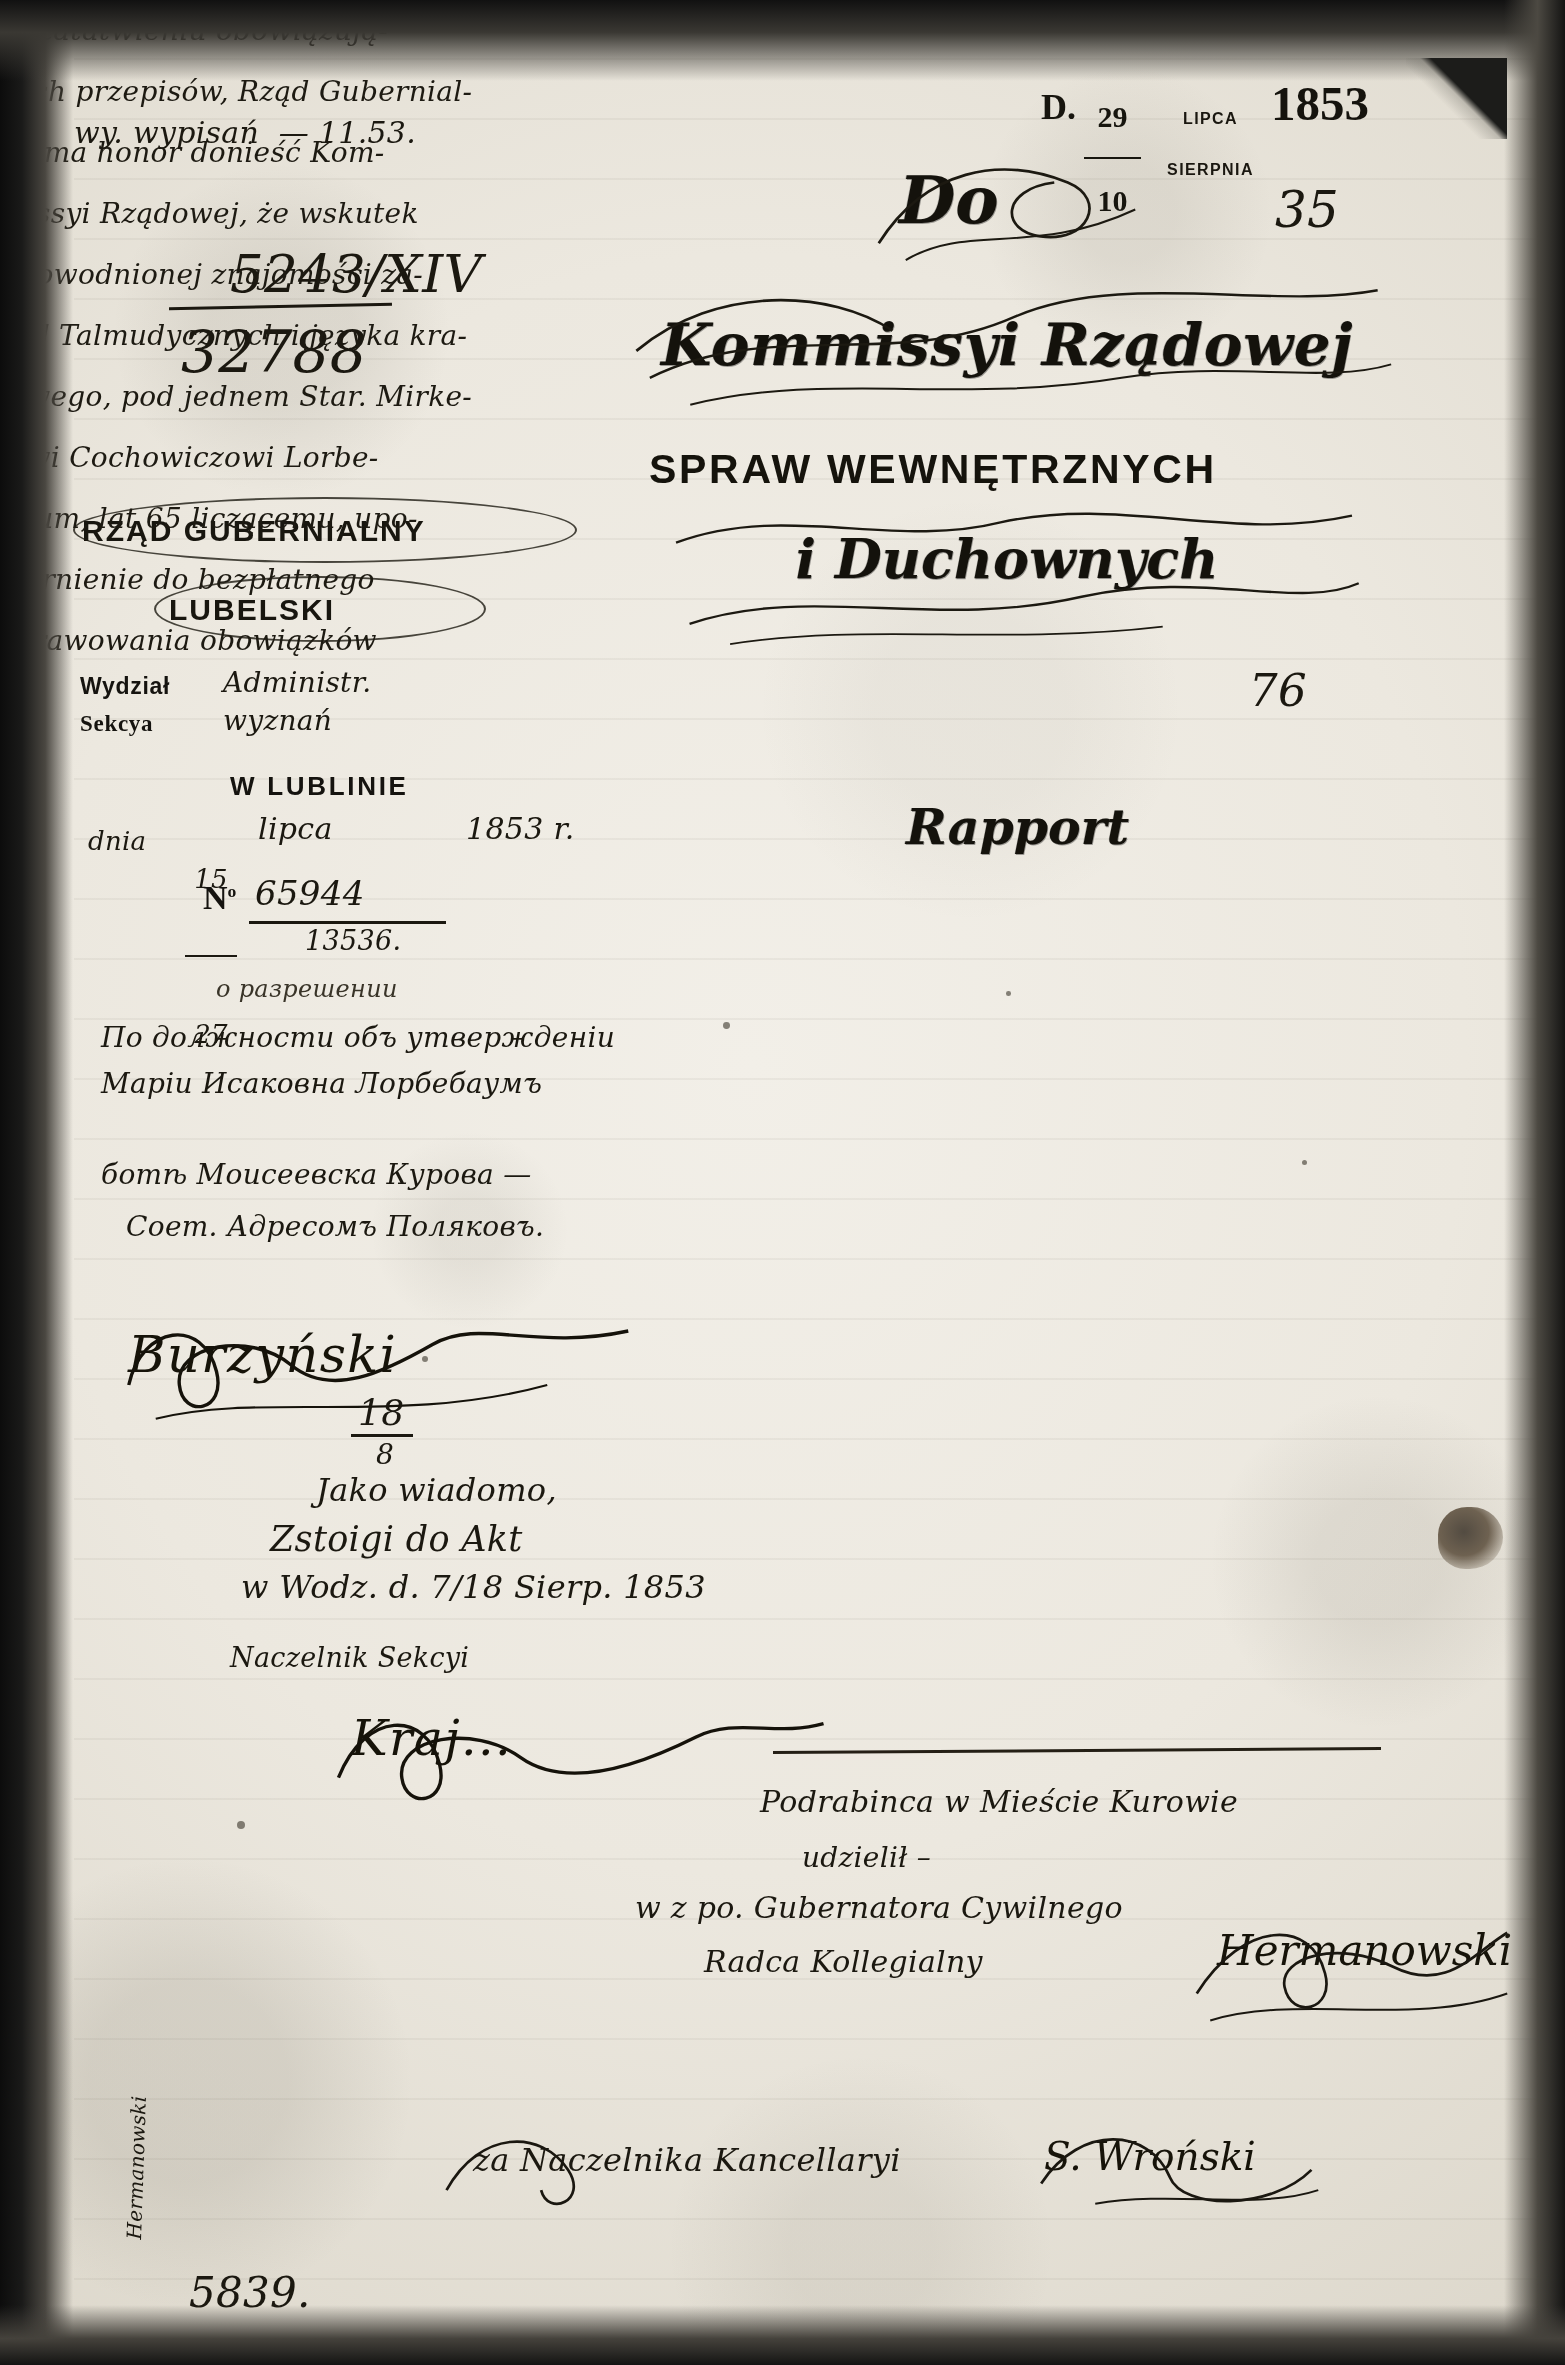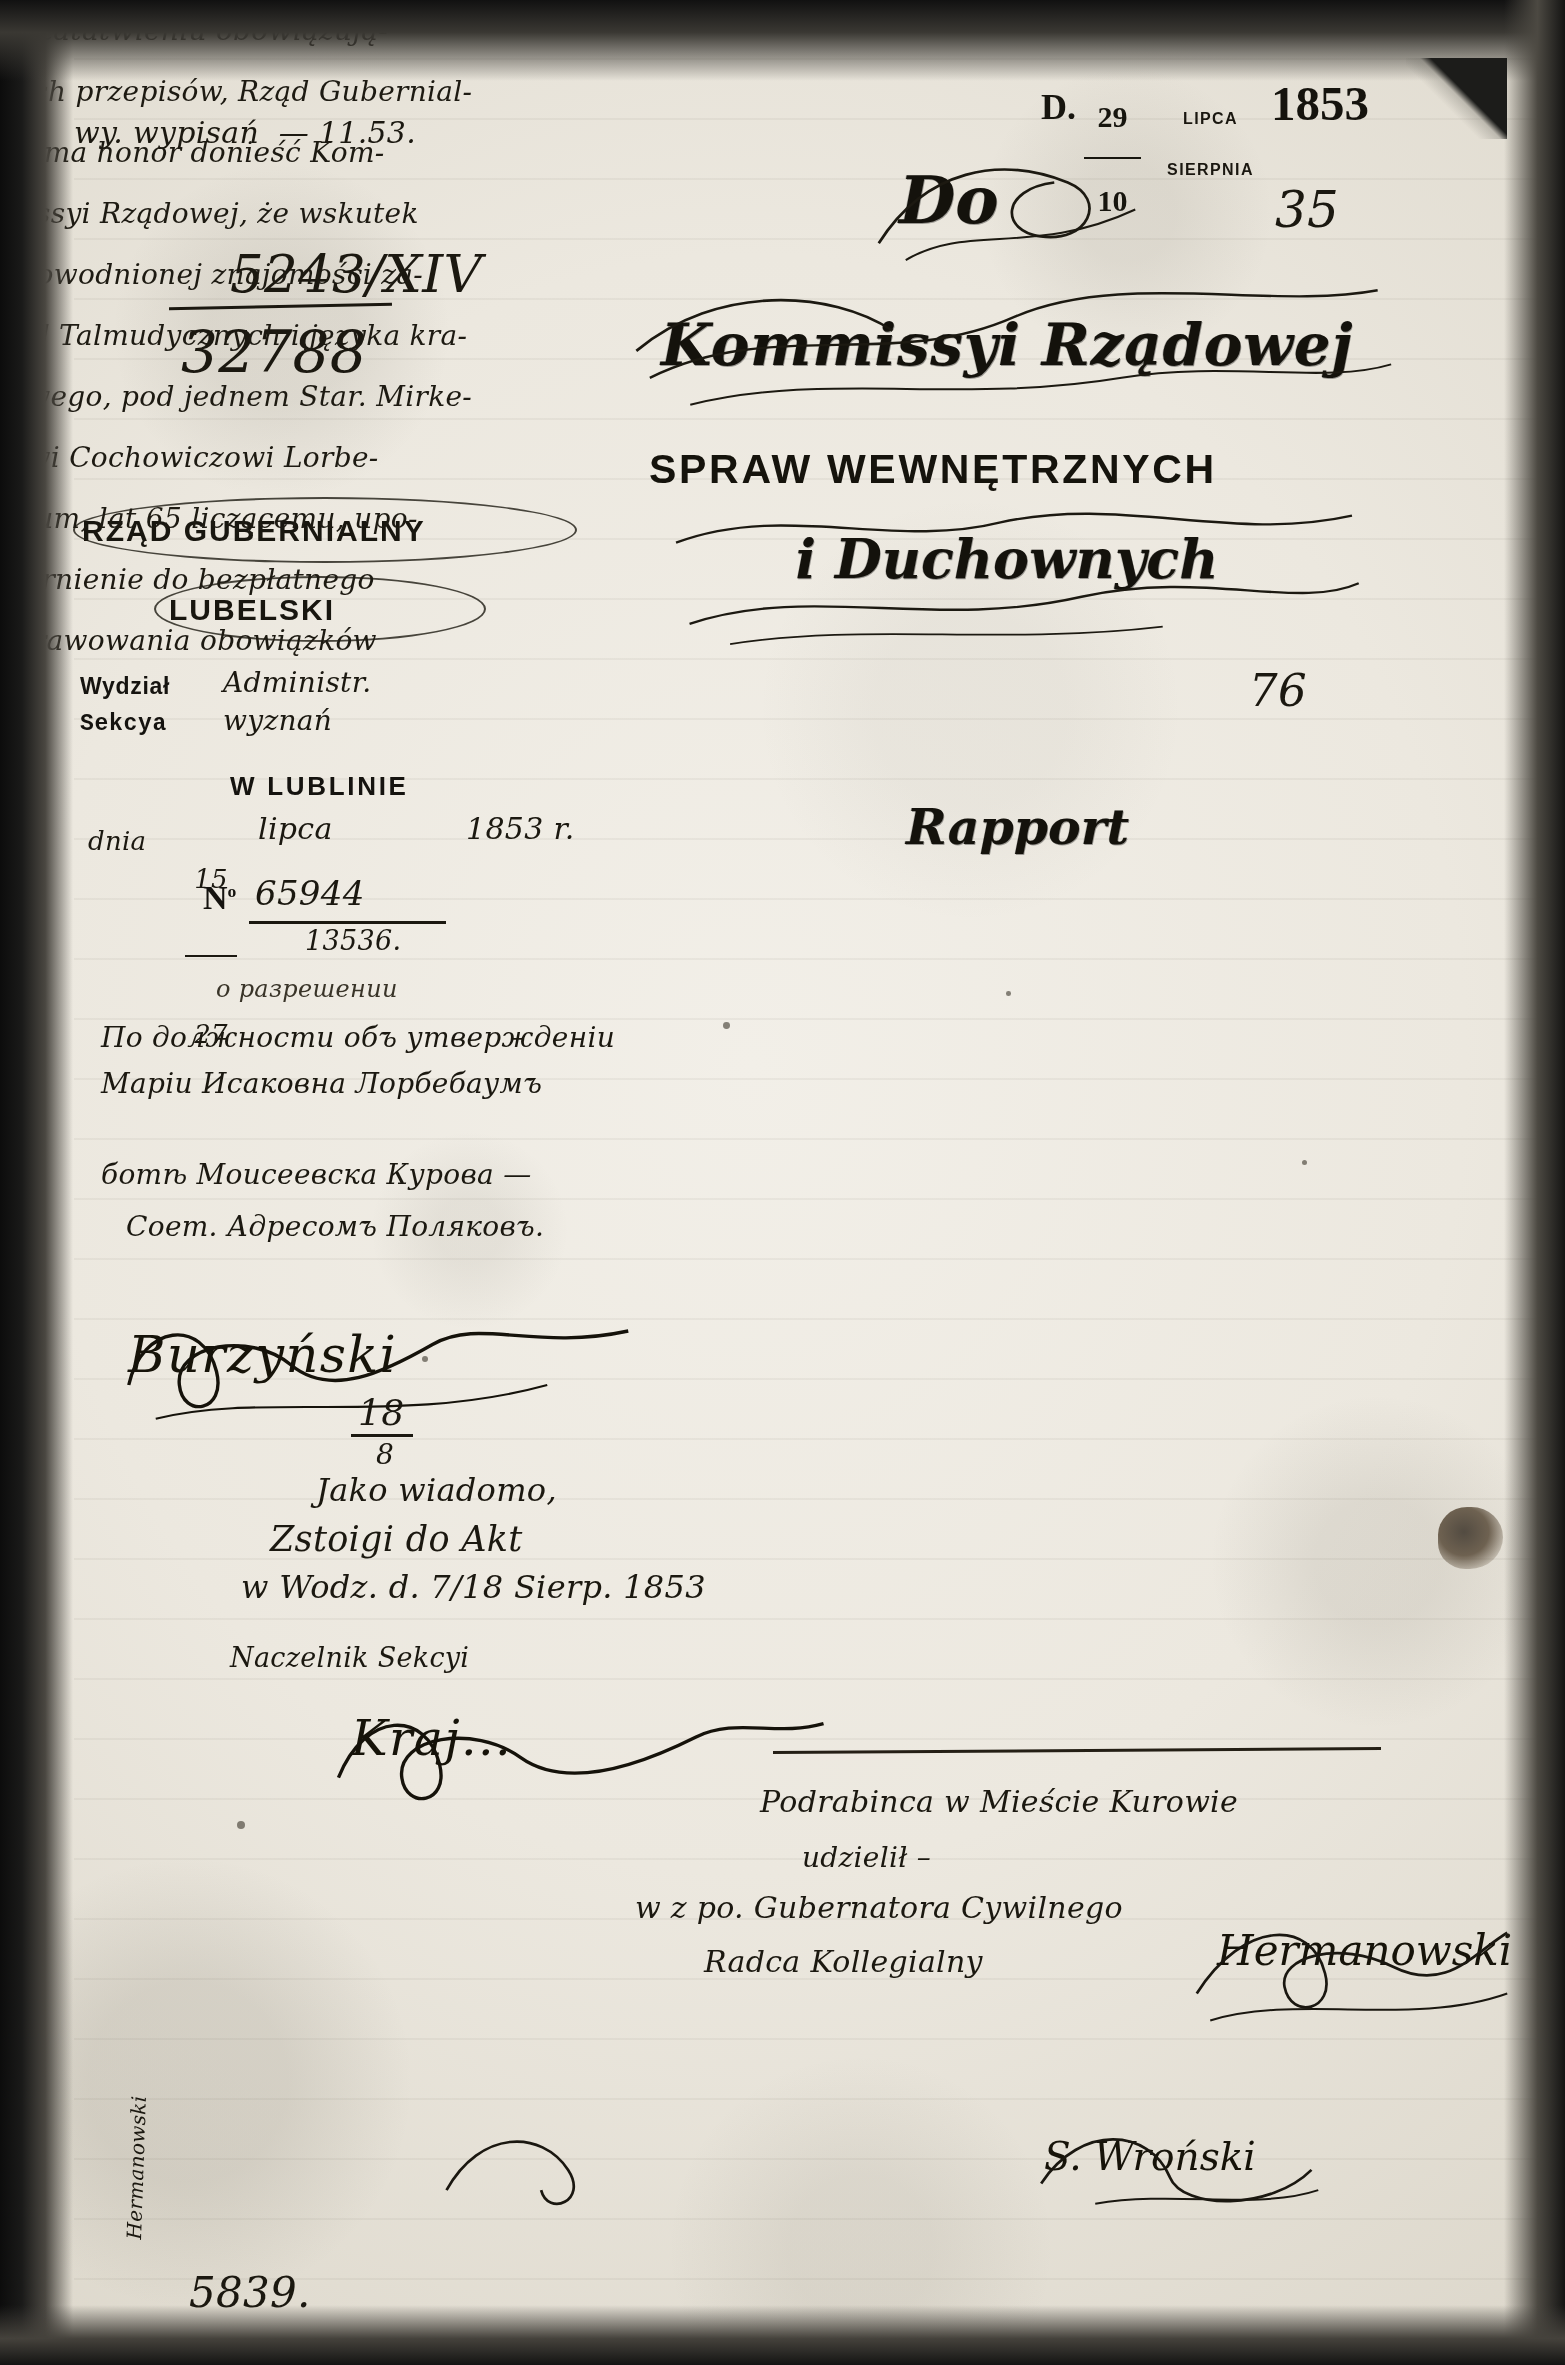--- a/index.html
+++ b/index.html
@@ -141,21 +141,21 @@
   #office-1 { left: 82px; top: 514px; font-size: 30px; }
   #office-2 { left: 169px; top: 593px; font-size: 30px; }
   .oval {
     position: absolute;
     border: 2px solid #1d1a12;
     border-radius: 50%;
     opacity: 0.8;
   }
 
   #wydzial-label { left: 80px; top: 673px; font-size: 23px; font-family: "Liberation Sans", sans-serif; font-weight: 700; letter-spacing: 0.7px;}
-  #sekcya-label { left: 80px; top: 711px; font-size: 23px; font-family: Liberation Mono, monospace; font-weight: 700; letter-spacing: 0.7px;}
+  #sekcya-label { left: 80px; top: 711px; font-size: 23px; font-family: Liberation Serif, serif; font-weight: 700; letter-spacing: 0.7px;}
   #wydzial-val { left: 223px; top: 666px; font-size: 28px; }
   #sekcya-val { left: 223px; top: 704px; font-size: 28px; }
 
   #wlublinie { left: 230px; top: 771px; font-size: 26px; font-family: "Liberation Sans", sans-serif; font-weight: 700; letter-spacing: 2.7px; }
 
   #dnia-label { left: 88px; top: 826px; font-size: 26px; }
   #date-frac { left: 182px; top: 804px; width: 58px; text-align: center; font-size: 26px; }
   #date-frac .bar { height: 2px; background: #1b1810; margin: 1.4px 2.7px; }
   #date-month { left: 258px; top: 811px; font-size: 30px; }
   #date-year { left: 466px; top: 811px; font-size: 30px; }
@@ -378,20 +378,21 @@
   <div class="ink hand" id="ann-1">Jako wiadomo,</div>
   <div class="ink hand" id="ann-2">Zstoigi do Akt</div>
   <div class="ink hand" id="ann-3">w Wodz. d. 7/18 Sierp. 1853</div>
   <div class="ink hand" id="ann-4">Naczelnik Sekcyi</div>
 
   <div class="ink sig" id="sig-2">Kraj...</div>
   <svg class="flourish" style="left:331px; top:1690px; width:500px; height:128px;" viewBox="0 0 740 190">
     <path d="M10,130 C50,30 140,30 160,110 C175,170 110,178 104,130 C96,70 210,50 280,100 C350,150 460,110 540,70 C600,40 660,70 730,50" fill="none" stroke="#15120a" stroke-width="5"></path>
   </svg>
 
+  <div class="ink hand" id="clerk-line">za Naczelnika Kancellaryi</div>
   <div class="ink sig" id="clerk-sig">S. Wroński</div>
   <svg class="flourish" style="left:433px; top:2109px; width:892px; height:115px;" viewBox="0 0 1320 170">
     <path d="M20,120 C70,30 160,30 200,90 C230,136 170,160 160,120" fill="none" stroke="#1a1710" stroke-width="4"></path>
     <path d="M900,110 C960,20 1060,30 1090,100 C1110,150 1240,150 1300,90" fill="none" stroke="#1a1710" stroke-width="4"></path>
     <path d="M980,140 C1100,120 1220,150 1310,120" fill="none" stroke="#1a1710" stroke-width="3"></path>
   </svg>
 
   <div class="ink hand" id="bottom-num">5839.</div>
   <div class="ink hand" id="bottom-side">Hermanowski</div>
 

